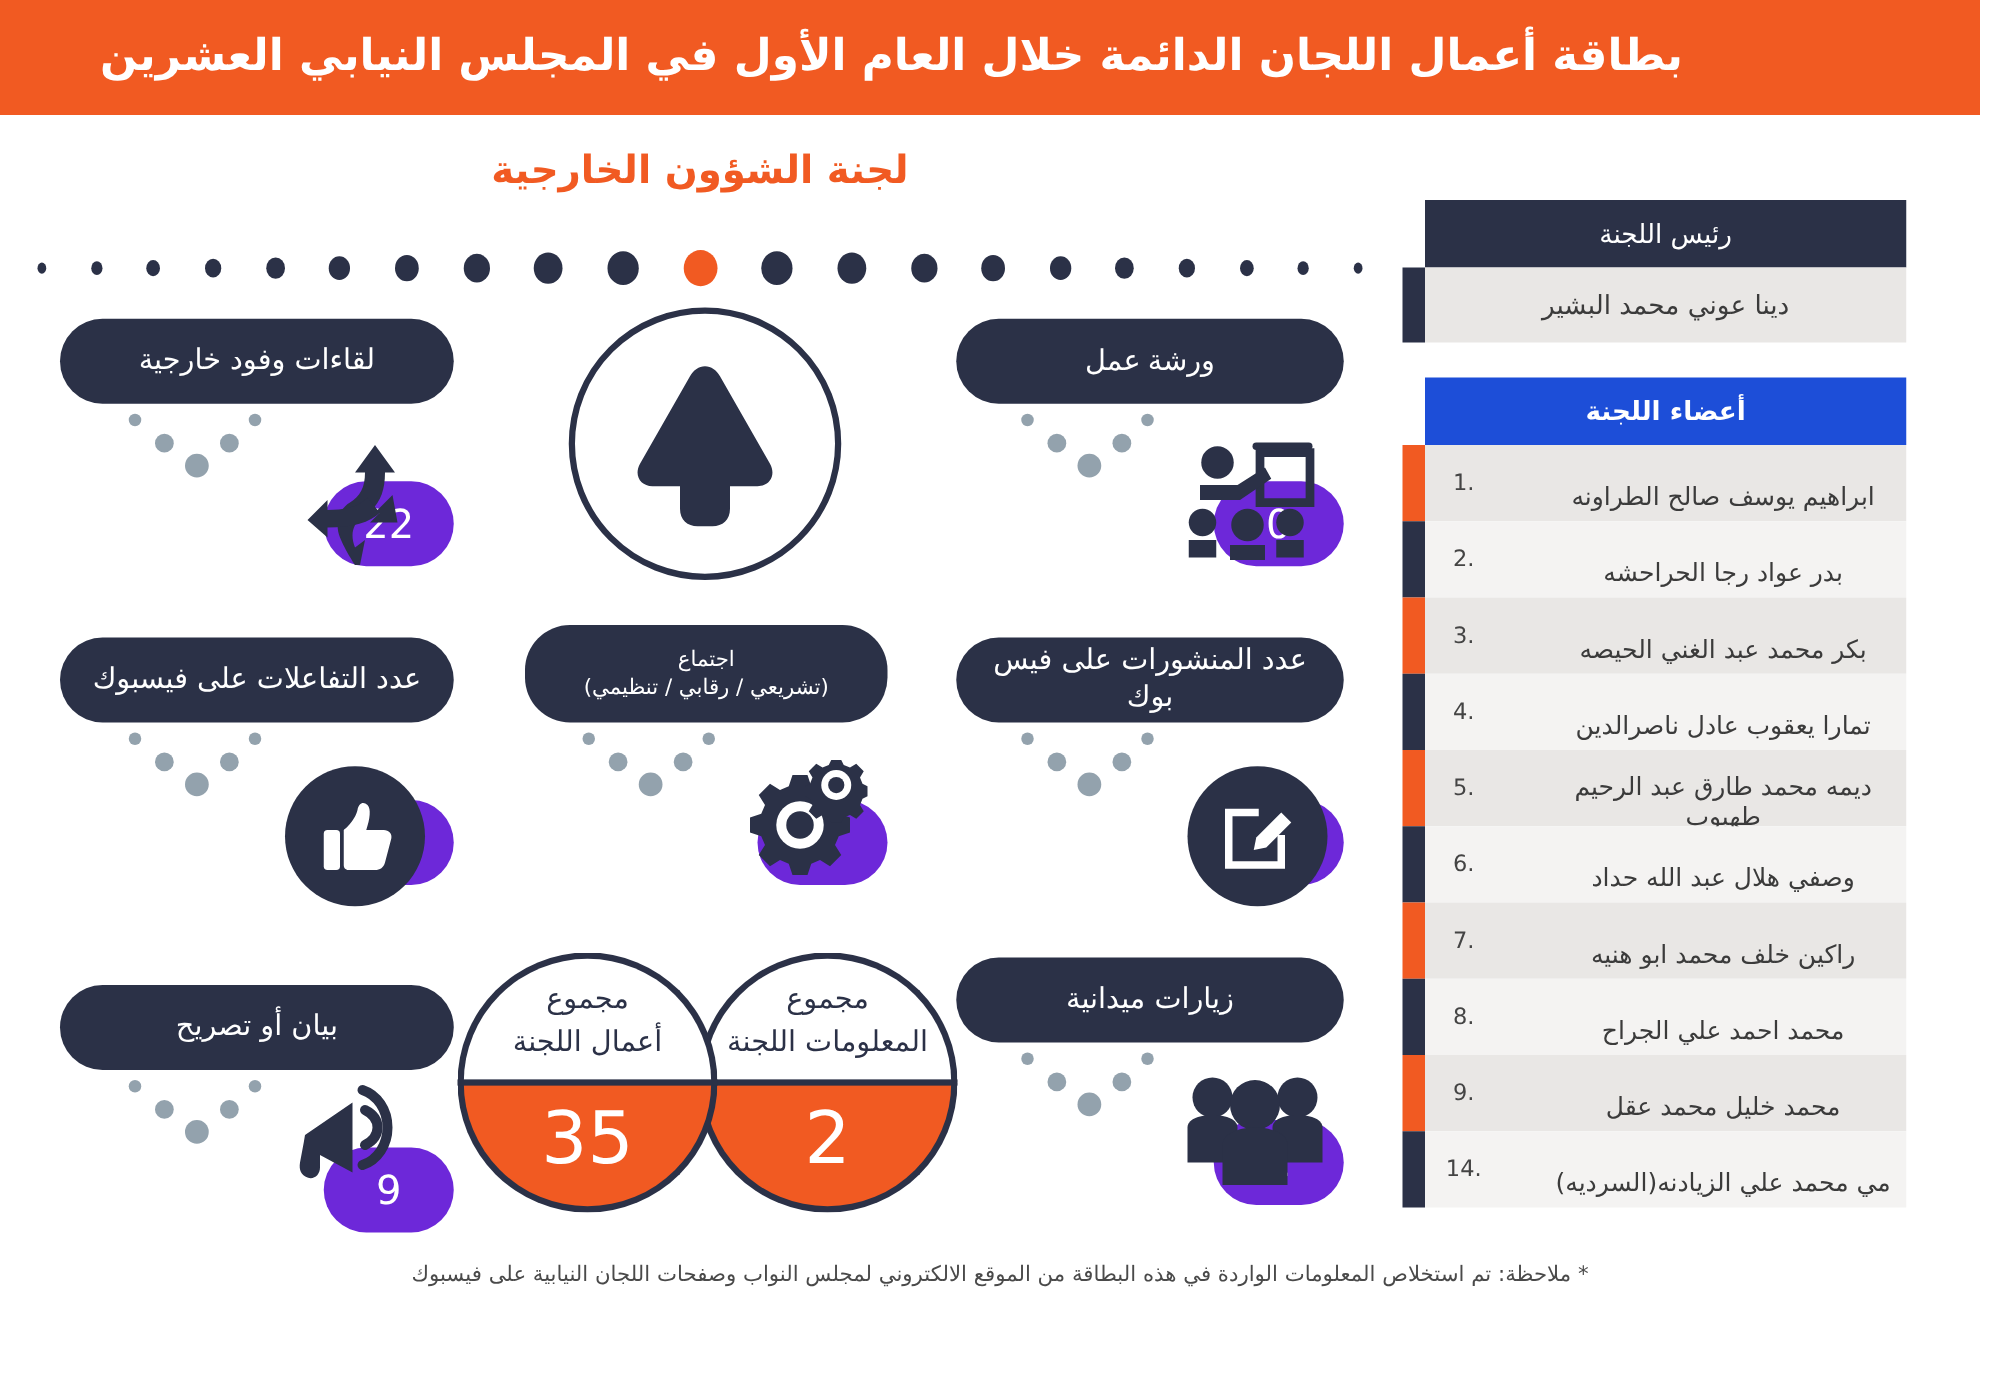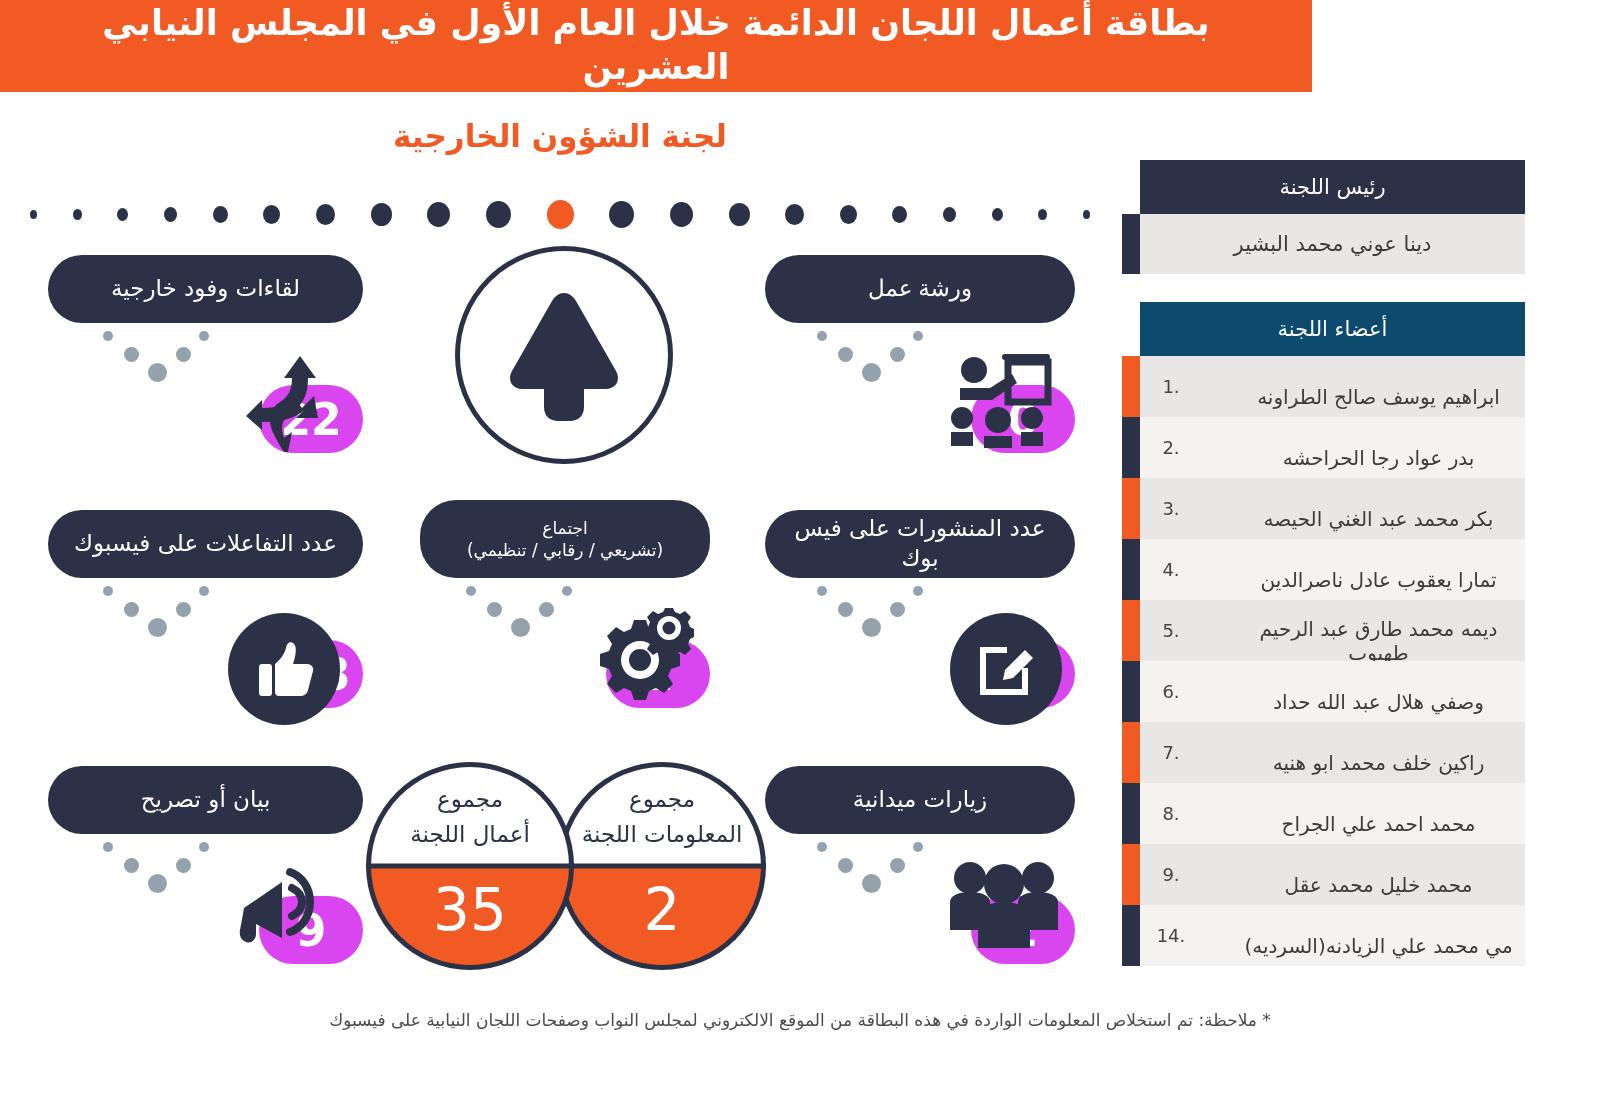--- a/index.html
+++ b/index.html
@@ -6,22 +6,22 @@
   body{
     width:1600px;height:1100px;
     background:#ffffff;
     font-family:"DejaVu Sans","Liberation Sans",sans-serif;
     overflow:hidden;position:relative;
   }
   .page{position:relative;width:1600px;height:1100px;}
 
   
   .header{
-    position:absolute;left:0;top:0;width:1312px;height:92px;
-    background:#f15a22;display:flex;align-items:center;justify-content:flex-start;
+    position:absolute;left:0;top:0;width:1584px;height:92px;
+    background:#f15a22;display:flex;align-items:center;justify-content:flex-end;
   }
   .header h1{
     margin:0;color:#ffffff;font-size:35px;font-weight:bold;
     letter-spacing:0;line-height:1.25;text-align:center;
     padding:0 80px;
     font-family:"DejaVu Sans","Liberation Sans",sans-serif;
   }
 
   
   .subtitle{
@@ -41,23 +41,23 @@
   .card{position:absolute;}
   .pill{
     background:#2b3147;border-radius:36px;color:#ffffff;
     display:flex;align-items:center;justify-content:center;text-align:center;
     font-size:23px;line-height:1.3;padding:0 18px;box-sizing:border-box;
   }
   .pill.two{font-size:17px;}
   .connector{position:relative;height:62px;}
   .connector i{position:absolute;background:#93a2ad;border-radius:50%;display:block;}
   .bubble{
-    background:#d946ef;border-radius:34px;color:#ffffff;
+    background:#6d28d9;border-radius:34px;color:#ffffff;
     display:flex;align-items:center;justify-content:center;
-    font-size:44px;box-sizing:border-box;font-weight:bold;
+    font-size:32px;box-sizing:border-box;
   }
   .iconbox{position:absolute;color:#2b3147;}
   .circ-icon{
     background:#2b3147;border-radius:50%;display:flex;
     align-items:center;justify-content:center;
   }
 
   
   .arrowcircle{
     position:absolute;left:455px;top:246px;width:218px;height:218px;
@@ -88,21 +88,21 @@
     transform:translateY(-2.5px);
   }
 
   
   .panel{position:absolute;left:1125px;top:160px;width:400px;}
   .panel .barhead{
     height:54px;display:flex;align-items:center;justify-content:center;
     color:#ffffff;font-size:21px;width:385px;box-sizing:border-box;
   }
   .panel .barhead.dark{background:#2b3147;}
-  .panel .barhead.orange{background:#0c4a6e;width:385px;}
+  .panel .barhead.orange{background:#1d4ed8;width:385px;font-weight:bold;}
   .chair-row{
     width:385px;height:60px;background:#e9e7e5;display:flex;align-items:center;
     justify-content:center;color:#3b3b3b;font-size:21px;box-sizing:border-box;
     position:relative;
   }
   .chair-row .tab{
     position:absolute;left:-18px;top:0;width:18px;height:100%;background:#2b3147;
   }
   .mrow{
     width:385px;height:61px;display:flex;align-items:center;
@@ -277,21 +277,21 @@
       <g fill="none" stroke="#ffffff" stroke-width="6">
         <path d="M50 30 V54 H8 V12 H32"></path>
       </g>
       <g fill="#ffffff">
         <path d="M30 32 l20 -20 l8 8 l-20 20 l-10 2 z"></path>
       </g>
     </svg>
   </div>
 
   <div class="card" style="left:48px;top:766px;width:315px;">
-    <div class="pill" style="width:315px;height:68px;">بيان أو تصريح</div>
+    <div class="pill" style="width:315px;height:68px;margin-top:22px;">بيان أو تصريح</div>
     <div class="connector">
       <i style="left:55px;top:8px;width:10px;height:10px;"></i>
       <i style="left:76px;top:24px;width:15px;height:15px;"></i>
       <i style="left:100px;top:40px;width:19px;height:19px;"></i>
       <i style="left:128px;top:24px;width:15px;height:15px;"></i>
       <i style="left:151px;top:8px;width:10px;height:10px;"></i>
     </div>
     <div class="bubble" style="margin-left:38px;width:104px;height:68px;">9</div>
   </div>
   <div class="iconbox" style="left:238px;top:862px;">

